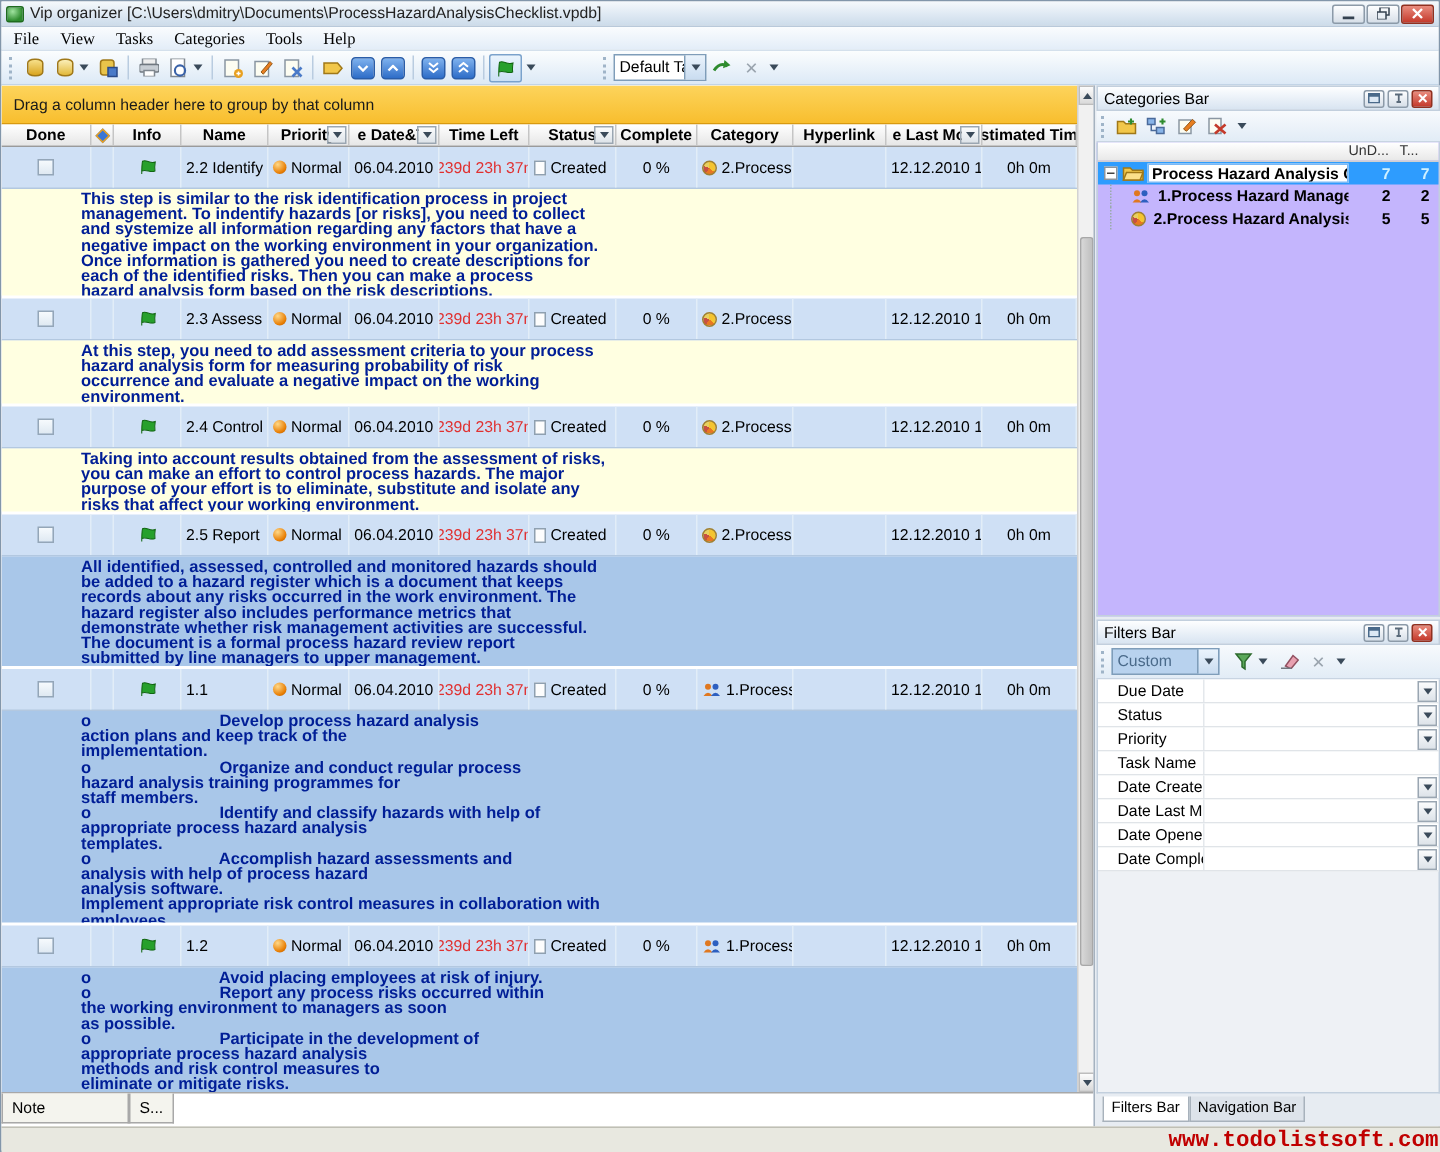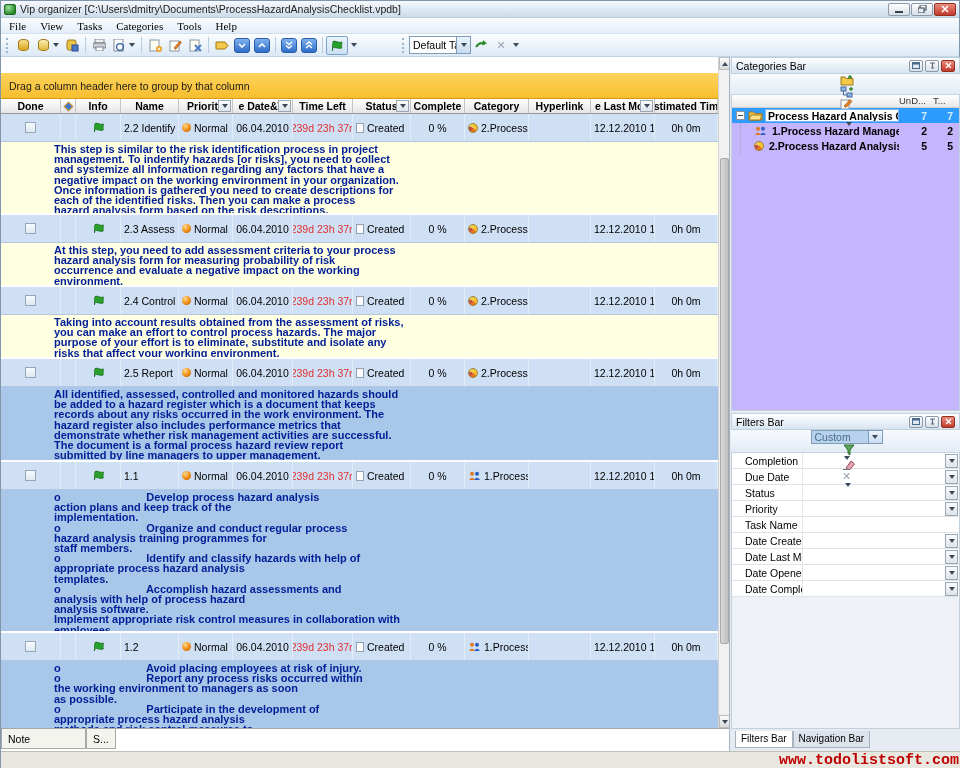--- a/index.html
+++ b/index.html
@@ -39,21 +39,21 @@
     display:flex; align-items:center; justify-content:center; border-radius:2px; }
   .combo { height:18px; border:1px solid #7F9DB9; background:#fff; display:flex; align-items:center; font-size:10.5px; }
   .combo .ctext { padding:0 3px; white-space:nowrap; overflow:hidden; flex:1; }
   .combo .dd { width:14px; height:100%; border-left:1px solid #7F9DB9;
     background:linear-gradient(#EAF3FC,#C9DCF0); display:flex; align-items:center; justify-content:center; }
   .xgray { color:#9AA4AE; font-weight:bold; font-size:11px; font-family:"DejaVu Sans",sans-serif; }
 
   
   .gridarea { position:absolute; left:0; top:56px; width:717px; height:671px; background:#fff; overflow:hidden; }
   .groupband { height:26px; background:linear-gradient(#FDD45C,#F8BE2E); border-bottom:1px solid #D89A10;
-    display:flex; align-items:center; padding-left:8px; font-size:10.5px; color:#1A1A1A;margin-top:16px; }
+    display:flex; align-items:center; padding-left:8px; font-size:10.5px; color:#1A1A1A; }
   .chead { height:15px; display:flex; background:linear-gradient(#FFFFFF,#E6E6E6); border-bottom:1px solid #9A9A9A; }
   .hcell { display:flex; align-items:center; justify-content:center; font-weight:bold; font-size:10.5px;
     border-right:1px solid #C5C5C5; overflow:hidden; white-space:nowrap; position:relative; }
   .sortbtn { position:absolute; right:1px; top:1px; width:13px; height:12px; border:1px solid #9AA6B2;
     background:linear-gradient(#FBFCFD,#DDE3E9); display:flex; align-items:center; justify-content:center; }
   .cell { display:flex; align-items:center; font-size:10.5px; border-right:1px solid #E2EDF8;
     overflow:hidden; white-space:nowrap; padding-left:3px; }
   .ctr { justify-content:center; padding-left:0; }
   .c0{width:60px}.c1{width:15px}.c2{width:45px}.c3{width:58px}.c4{width:54px}.c5{width:60px}
   .c6{width:60px}.c7{width:58px}.c8{width:54px}.c9{width:64px}.c10{width:62px}.c11{width:64px}.c12{width:63px}
@@ -96,21 +96,21 @@
   
   .rpanel { position:absolute; left:728px; top:56px; width:232px; height:694px; background:#E7ECF2; border-left:1px solid #A5B2BF; }
   .panel { position:absolute; left:1px; right:1px; }
   .ptitle { height:17px; background:linear-gradient(#FDFEFF,#D8E4F1); border:1px solid #C2CFDD;
     display:flex; align-items:center; padding:4px 4px; font-size:10.5px; }
   .ptitle .pt { flex:1; }
   .pbtn { width:14px; height:12px; border:1px solid #8C9AA8; border-radius:2px; margin-left:2px;
     background:linear-gradient(#FDFEFF,#D7DFE8); display:flex; align-items:center; justify-content:center; }
   .pbtn.close { background:linear-gradient(#E98C7E,#C4392B); border-color:#903020; }
   .ptool { height:21px; background:linear-gradient(#F7FAFD,#E2ECF6); border-bottom:1px solid #C8D4E2;
-    display:flex; align-items:center; padding-left:2px;flex-direction:column; }
+    display:flex; align-items:center; padding-left:2px; }
   .pcontent { background:#c4b5fd; border:1px solid #C2CFDD; border-top:none; }
   .theadr { height:13px; display:flex; background:linear-gradient(#FFF,#E8E8E8); border-bottom:1px solid #D0D0D0;
     font-size:9.5px; color:#333; }
   .theadr .sp { flex:1; }
   .thc { width:34px; overflow:hidden; white-space:nowrap; }
   .thc2 { width:26px; overflow:hidden; white-space:nowrap; }
   .tree-row { height:15px; display:flex; align-items:center; font-size:10.5px; font-weight:bold; }
   .tree-row.sel { background:#2E9CFE; }
   .tlabel { flex:1; overflow:hidden; white-space:nowrap; padding:0 2px; }
   .tree-row.sel .tlabel { background:#fff; border:1px solid #7AB8F5; height:13px; line-height:12px; }
@@ -718,27 +718,20 @@
               <path d="M1 9.5 h7" stroke="#707880"></path>
             </svg>
           </span>
         <span class="tbtn">
             <span class="xgray">✕</span>
           </span>
         <span class="tri-d" style="margin-left:2px"></span>
       </div>
       <div class="pcontent" style="height:276px; background:#EEF1F5;">
         <div class="frow">
-            <span class="flabel">Completion</span>
-            <span class="fval"></span>
-            <span class="fbtn">
-              <span class="tri-d"></span>
-            </span>
-          </div>
-        <div class="frow">
             <span class="flabel">Due Date</span>
             <span class="fval"></span>
             <span class="fbtn">
               <span class="tri-d"></span>
             </span>
           </div>
         <div class="frow">
             <span class="flabel">Status</span>
             <span class="fval"></span>
             <span class="fbtn">

